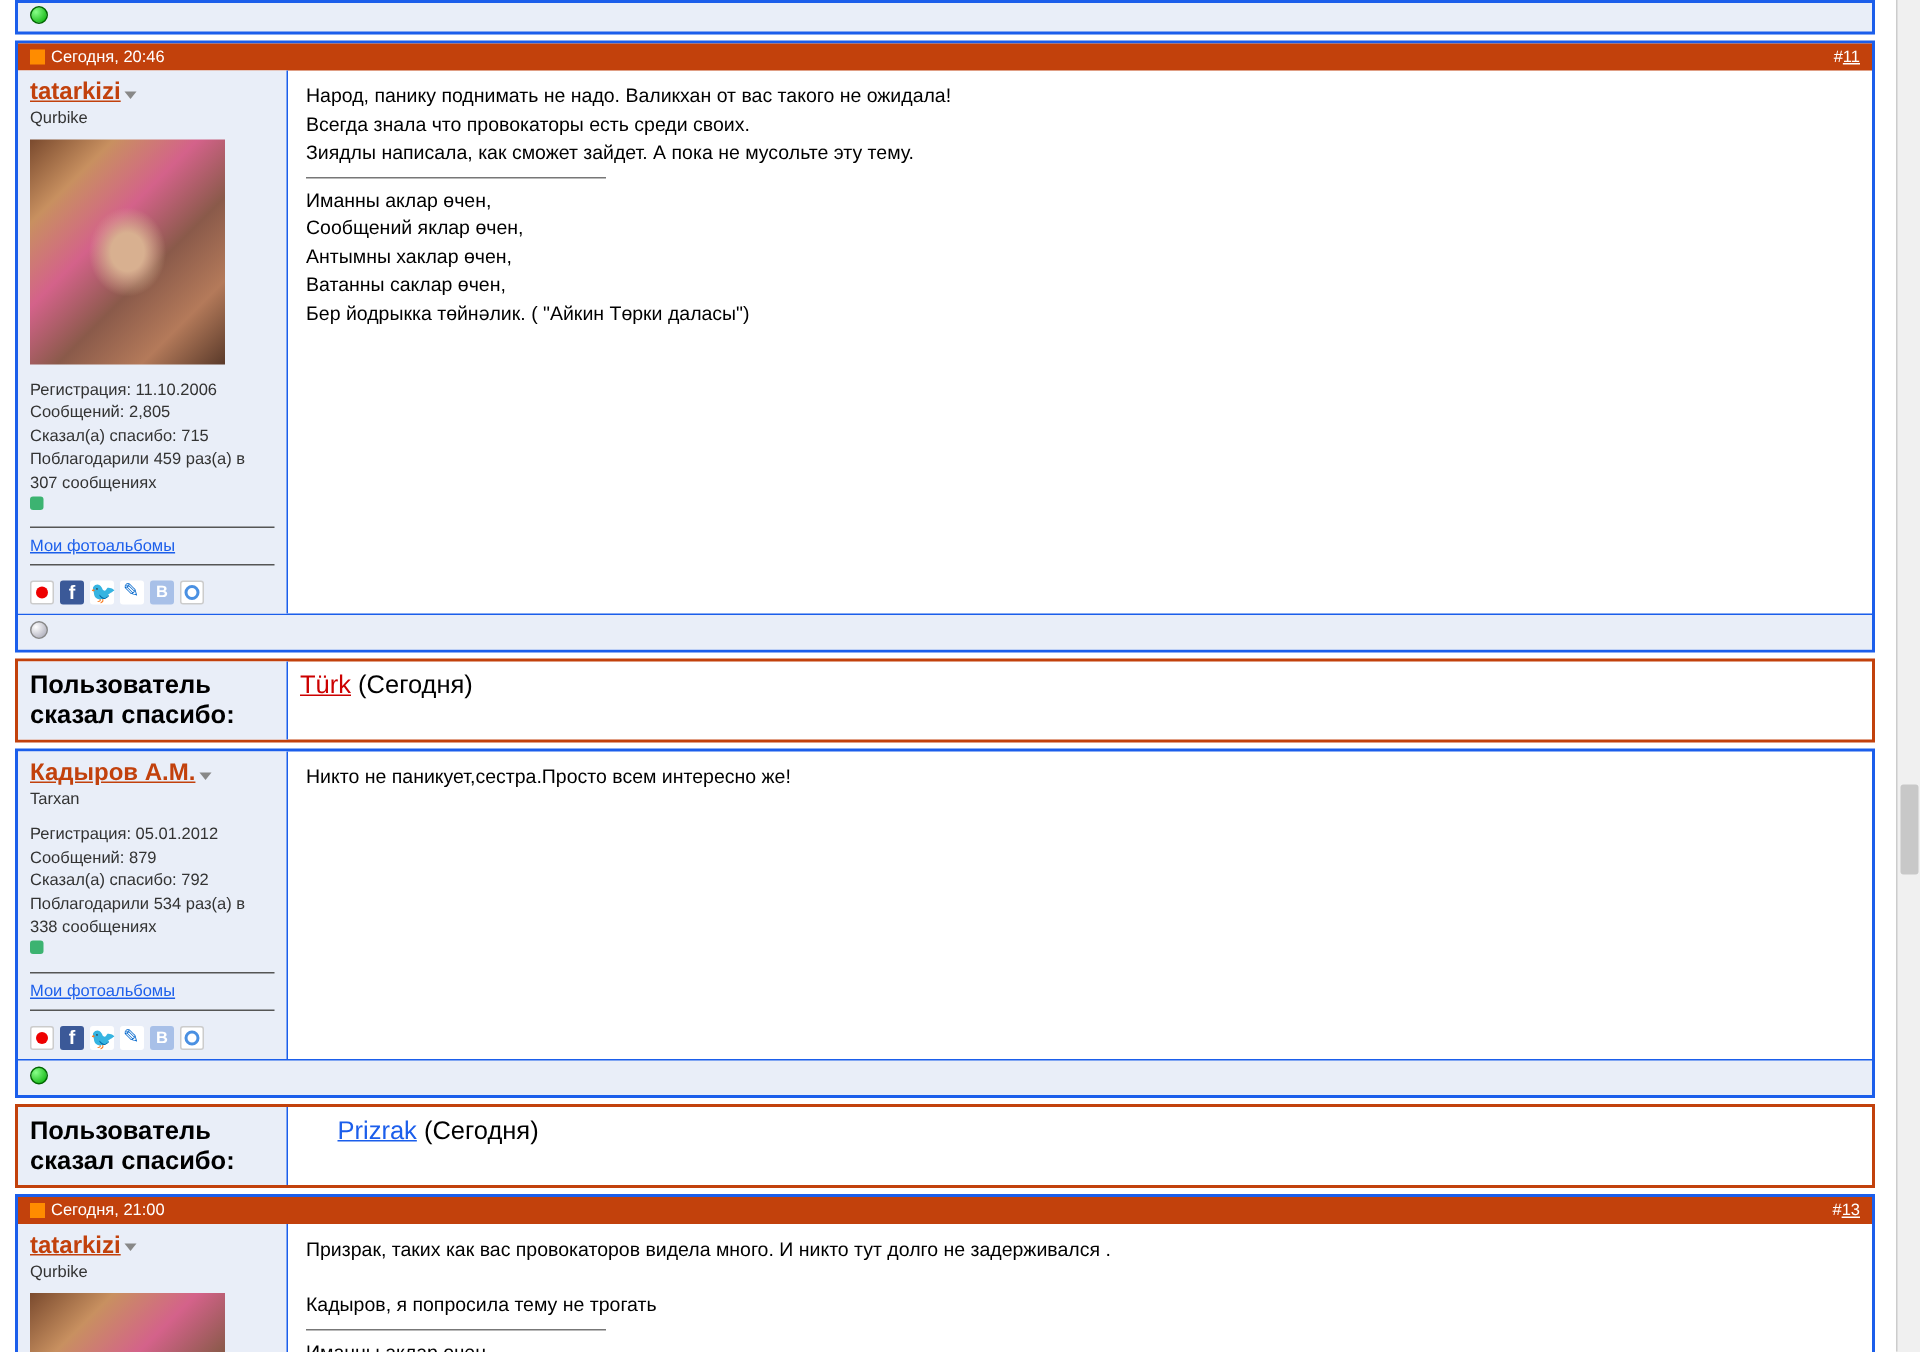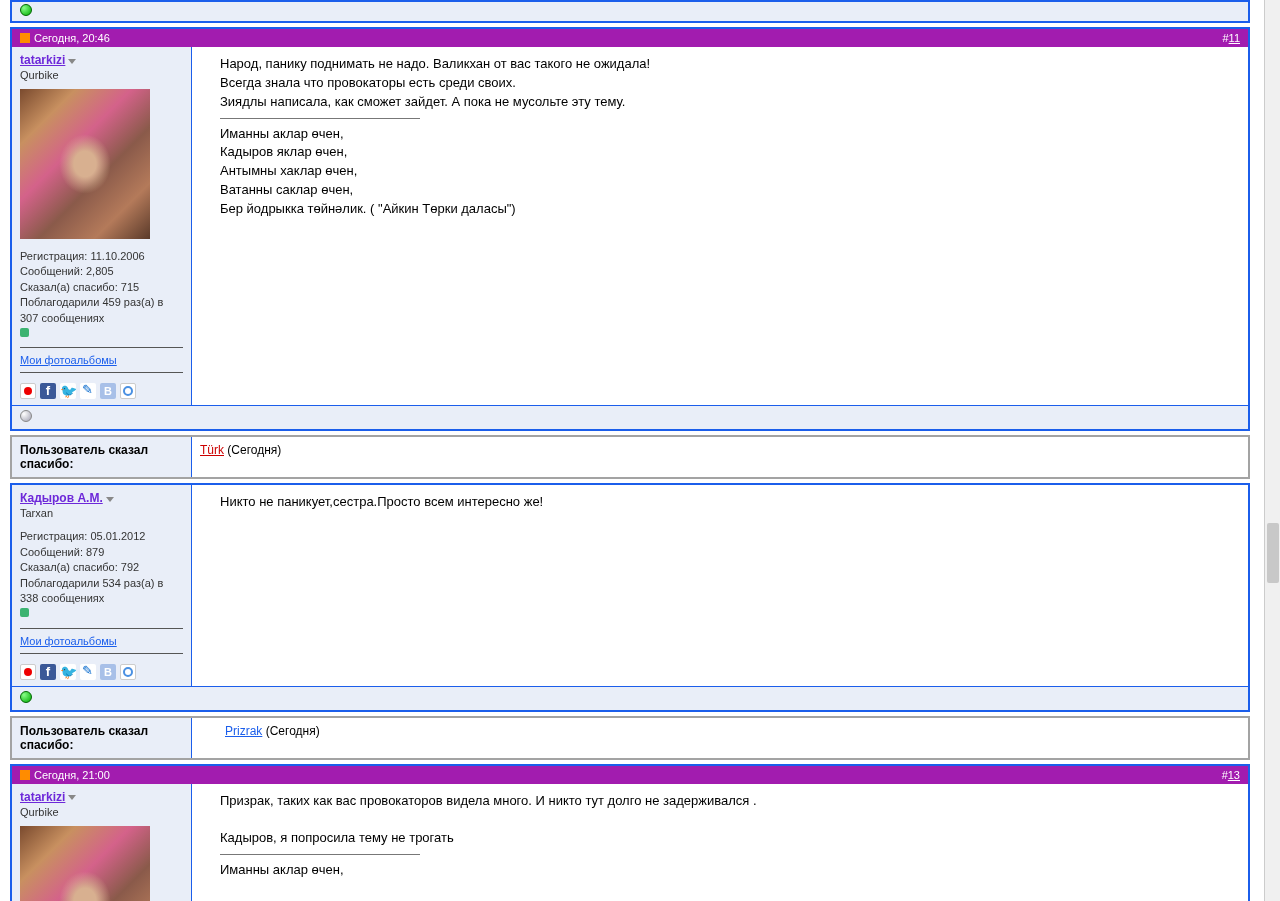--- a/index.html
+++ b/index.html
@@ -11,21 +11,21 @@
     background: #fff;
     color: #000;
   }
   .container { width: 1260px; }
   .post-block {
     border: 2px solid #1b5eeb;
     margin: 4px 10px;
     background: #fff;
   }
   .post-header {
-    background: #a21caf;
+    background: #c2410c;
     color: #fff;
     padding: 3px 8px;
     font-size: 11px;
     display: flex;
     justify-content: space-between;
     align-items: center;
   }
   .post-header-left { display: flex; align-items: center; gap: 4px; }
   .old-icon {
     width: 10px; height: 10px;
@@ -37,22 +37,22 @@
   .post-body { display: flex; }
   .userinfo {
     width: 180px;
     background: #e9eef8;
     padding: 6px 8px;
     border-right: 1px solid #1b5eeb;
     font-size: 11px;
     color: #333;
   }
   .username {
-    color: #6d28d9;
-    font-size: 12px;
+    color: #c2410c;
+    font-size: 16px;
     font-weight: bold;
     text-decoration: underline;
   }
   .usertitle { font-size: 11px; color: #333; margin-top: 2px; }
   .avatar {
     margin-top: 8px;
     width: 130px;
     height: 150px;
     background: linear-gradient(135deg, #7a4a2e 0%, #c89060 20%, #d4628a 40%, #8a5a4a 60%, #b47a5a 80%, #5a3a2a 100%);
     position: relative;
@@ -78,21 +78,21 @@
   .ic-red::after { content:""; position:absolute; top:3px; left:3px; width:8px; height:8px; background:#e00; border-radius:50%; }
   .ic-fb { background: #3b5998; color:#fff; font-weight:bold; font-size:13px; text-align:center; line-height:16px; font-family:Arial; }
   .ic-tw { background: #fff; color:#55acee; font-size:14px; text-align:center; line-height:16px; }
   .ic-lj { background: #fff; position:relative; }
   .ic-lj::after { content:"✎"; position:absolute; color:#06c; font-size:13px; top:-1px; left:2px; }
   .ic-vk { background: #a8c0e8; color:#fff; font-size:11px; text-align:center; line-height:16px; font-weight:bold; }
   .ic-ok { background: #fff; border:1px solid #ccc; position:relative; }
   .ic-ok::after { content:""; position:absolute; top:2px; left:2px; width:10px; height:10px; border:2px solid #4a90e2; border-radius:50%; box-sizing:border-box; }
   .post-content {
     flex: 1;
-    padding: 8px 28px;
+    padding: 8px 12px;
     font-size: 13px;
     line-height: 1.45;
     color: #000;
   }
   .sig-divider {
     border: none;
     border-top: 1px solid #777;
     width: 200px;
     margin: 6px 0;
   }
@@ -107,24 +107,24 @@
     border: 1px solid #888;
     display: inline-block;
   }
   .status-online {
     width: 12px; height: 12px; border-radius: 50%;
     background: radial-gradient(circle at 30% 30%, #8f8, #0a0);
     border: 1px solid #060;
     display: inline-block;
   }
   .thanks-block {
-    border: 2px solid #a3a3a3;
+    border: 2px solid #c2410c;
     margin: 4px 10px;
     display: flex;
-    font-size: 12px;
+    font-size: 17px;
   }
   .thanks-label {
     width: 180px;
     background: #e9eef8;
     padding: 6px 8px;
     font-weight: bold;
     border-right: 1px solid #1b5eeb;
   }
   .thanks-users { flex: 1; padding: 6px 8px; }
   .thanks-users a { color: #c00; text-decoration: underline; }
@@ -180,21 +180,21 @@
             <span class="social-icon ic-lj"></span>
             <span class="social-icon ic-vk">B</span>
             <span class="social-icon ic-ok"></span>
           </div></div>
         <div class="post-content">
           <div>Народ, панику поднимать не надо. Валикхан от вас такого не ожидала!</div>
           <div>Всегда знала что провокаторы есть среди своих.</div>
           <div>Зиядлы написала, как сможет зайдет. А пока не мусольте эту тему.</div>
           <hr class="sig-divider">
           <div>Иманны аклар өчен,</div>
-          <div>Кадыров яклар өчен,</div>
+          <div>Сообщений яклар өчен,</div>
           <div>Антымны хаклар өчен,</div>
           <div>Ватанны саклар өчен,</div>
           <div>Бер йодрыкка төйнәлик. ( "Айкин Төрки даласы")</div>
         </div>
       </div>
       <div class="status-row"><span class="status-offline"></span></div>
     </div>
     <div class="thanks-block">
       <div class="thanks-label">Пользователь сказал cпасибо:</div>
       <div class="thanks-users"><a class="">Türk</a> <span>(Сегодня)</span></div>

